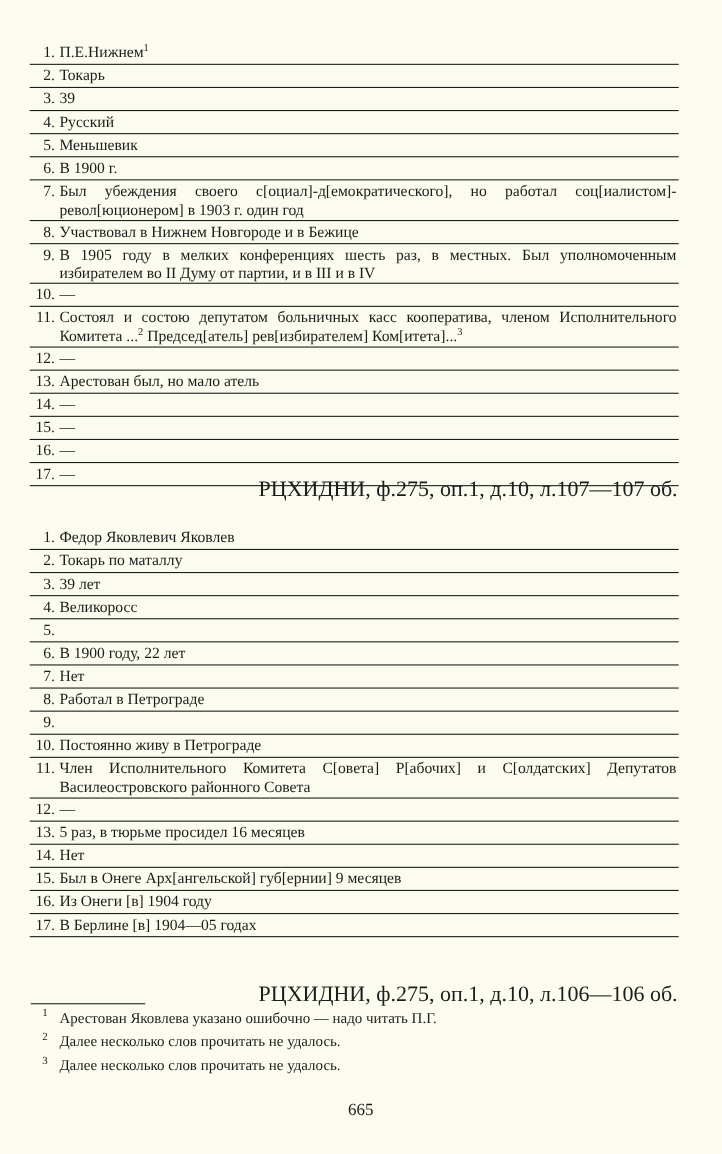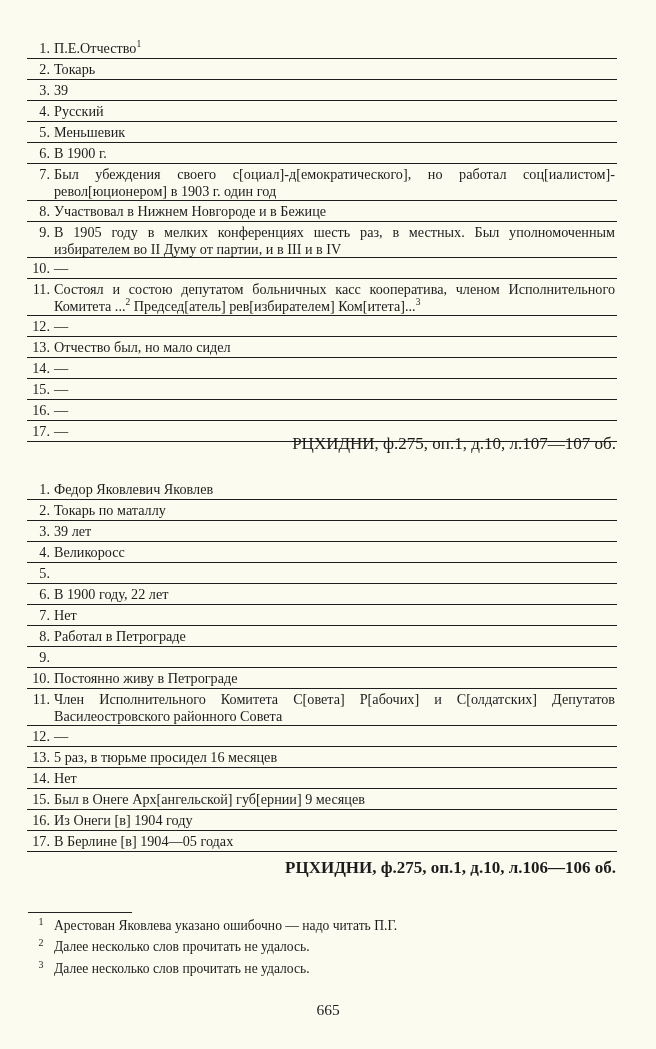--- a/index.html
+++ b/index.html
@@ -19,37 +19,37 @@
       padding:2px 0 1.5px 0;
       box-sizing:border-box;
       display:flex;
     }
     .row .num { flex:0 0 auto; text-align:right; width:27px; padding-right:4px; box-sizing:border-box; }
     .row .txt { flex:1 1 auto; text-align:justify; padding-right:2px; }
     .row.single { height:21px; }
     .row.double { height:36.5px; }
     sup { font-size:9.5px; line-height:0; vertical-align:super; }
     .source {
-      position:absolute; right:40px; font-size:17px; text-align:left;
+      position:absolute; right:40px; font-size:20px; text-align:left;
       white-space:nowrap;
     }
     .fn-rule { position:absolute; left:28px; top:912px; width:104px; border-top:1.3px solid #222; }
     .footnote { position:absolute; left:28px; font-size:13.6px; line-height:16px; display:flex; white-space:nowrap; }
     .footnote .mark { width:26px; font-size:10px; text-align:center; position:relative; top:-4px; }
     .pageno { position:absolute; left:0; width:656px; text-align:center; top:1001px; font-size:15.5px; }
   </style>
 </head>
 <body>
 
 <div class="page">
 
   <div class="table" style="top:38px;">
     <div class="row single">
         <span class="num">1.</span>
-        <span class="txt"><span>П.Е.Отчество</span><sup>1</sup></span>
+        <span class="txt"><span>П.Е.Нижнем</span><sup>1</sup></span>
       </div>
     <div class="row single">
         <span class="num">2.</span>
         <span class="txt">Токарь</span>
       </div>
     <div class="row single">
         <span class="num">3.</span>
         <span class="txt">39</span>
       </div>
     <div class="row single">
@@ -83,21 +83,21 @@
     <div class="row double">
         <span class="num">11.</span>
         <span class="txt"><span>Состоял и состою депутатом больничных касс кооператива, членом Исполнительного Комитета ...</span><sup>2</sup><span> Председ[атель] рев[избирателем] Ком[итета]...</span><sup>3</sup></span>
       </div>
     <div class="row single">
         <span class="num">12.</span>
         <span class="txt">—</span>
       </div>
     <div class="row single">
         <span class="num">13.</span>
-        <span class="txt">Отчество был, но мало сидел</span>
+        <span class="txt">Арестован был, но мало атель</span>
       </div>
     <div class="row single">
         <span class="num">14.</span>
         <span class="txt">—</span>
       </div>
     <div class="row single">
         <span class="num">15.</span>
         <span class="txt">—</span>
       </div>
     <div class="row single">
@@ -172,21 +172,21 @@
       </div>
     <div class="row single">
         <span class="num">16.</span>
         <span class="txt">Из Онеги [в] 1904 году</span>
       </div>
     <div class="row single">
         <span class="num">17.</span>
         <span class="txt">В Берлине [в] 1904—05 годах</span>
       </div>
   </div>
-  <div class="source" style="top:858px;font-weight:bold;">РЦХИДНИ, ф.275, оп.1, д.10, л.106—106 об.</div>
+  <div class="source" style="top:893px;">РЦХИДНИ, ф.275, оп.1, д.10, л.106—106 об.</div>
 
   <div class="fn-rule"></div>
   <div class="footnote" style="top:918px;">
       <span class="mark">1</span>
       <span>Арестован Яковлева указано ошибочно — надо читать П.Г.</span>
     </div>
   <div class="footnote" style="top:939px;">
       <span class="mark">2</span>
       <span>Далее несколько слов прочитать не удалось.</span>
     </div>

